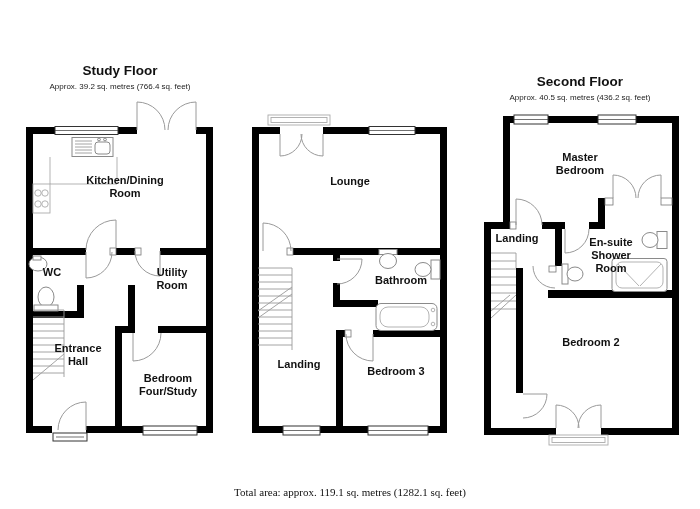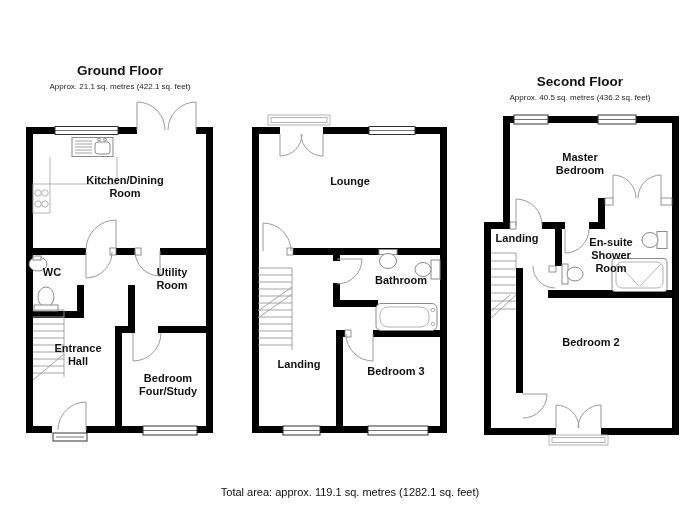--- a/index.html
+++ b/index.html
@@ -1,39 +1,39 @@
 <!DOCTYPE html>
 <html><head>
 <meta charset="utf-8">
 <style>
   html,body{margin:0;padding:0;background:#fff;}
   .canvas{position:relative;width:700px;height:509px;background:#fff;overflow:hidden;
           font-family:"Liberation Sans",sans-serif;}
   .floor-title{position:absolute;text-align:center;font-weight:bold;font-size:13.5px;color:#111;}
   .floor-sub{position:absolute;text-align:center;font-size:8px;color:#222;}
-  .footer{position:absolute;width:700px;text-align:center;font-size:11px;color:#111;top:486px;}
+  .footer{position:absolute;width:700px;text-align:center;font-size:11px;color:#111;top:486px;font-family:Liberation Serif, serif;}
   svg{position:absolute;left:0;top:0;}
   .wall{fill:#000;stroke:none;}
   .win{fill:#fff;stroke:#333;stroke-width:1;}
   .winline{stroke:#333;stroke-width:0.7;}
   .jamb{fill:#fff;stroke:#777;stroke-width:0.8;}
   .arc{fill:none;stroke:#9a9a9a;stroke-width:1;}
   .leaf{stroke:#9a9a9a;stroke-width:1;}
   .fix{fill:#fff;stroke:#8a8a8a;stroke-width:1;}
   .thin{fill:none;stroke:#aaa;stroke-width:0.9;}
   .stair{stroke:#9a9a9a;stroke-width:0.9;}
   .lbl{font:bold 11px "Liberation Sans",sans-serif;fill:#111;text-anchor:middle;}
 </style>
 </head>
 <body>
 
 <div class="canvas">
 
-  <div class="floor-title" style="left:15px;top:63px;width:210px;">Ground Floor</div>
-  <div class="floor-sub" style="left:15px;top:82px;width:210px;">Approx. 21.1 sq. metres (422.1 sq. feet)</div>
+  <div class="floor-title" style="left:15px;top:63px;width:210px;">Study Floor</div>
+  <div class="floor-sub" style="left:15px;top:82px;width:210px;">Approx. 39.2 sq. metres (766.4 sq. feet)</div>
 
 
   <div class="floor-title" style="left:473px;top:74px;width:214px;">Second Floor</div>
   <div class="floor-sub" style="left:473px;top:93px;width:214px;">Approx. 40.5 sq. metres (436.2 sq. feet)</div>
 
   <svg width="700" height="509" viewBox="0 0 700 509">
 
     <g>
       <g>
         <rect class="wall" x="26" y="127" width="7" height="306"></rect>

